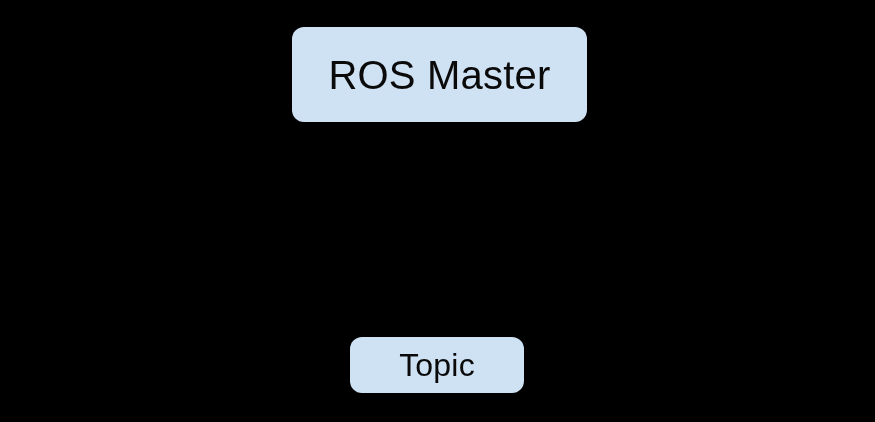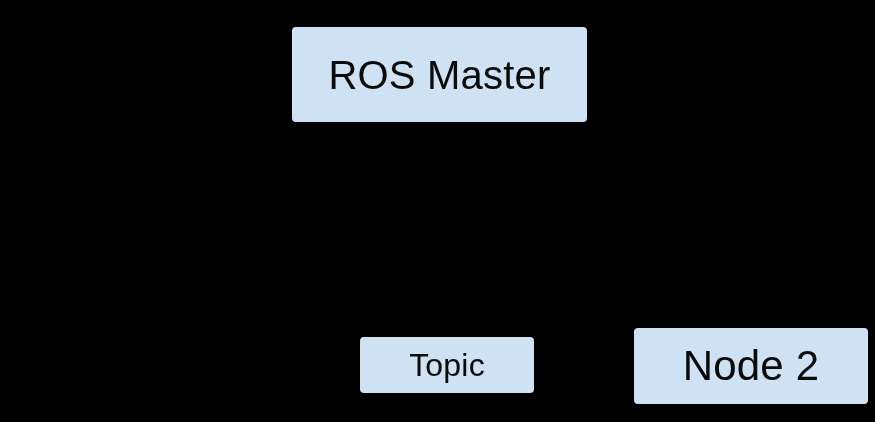--- a/index.html
+++ b/index.html
@@ -32,21 +32,21 @@
     pointer-events: none;
   }
 
   .node-box {
     position: absolute;
     box-sizing: border-box;
     display: flex;
     align-items: center;
     justify-content: center;
     background: #cfe2f3;
-    border-radius: 4px;
+    border-radius: 12px;
     color: #0a0a0a;
     line-height: 1;
     white-space: nowrap;
     user-select: none;
   }
 
   .node-box .node-label {
     display: block;
     font-weight: 400;
     letter-spacing: 0.2px;
@@ -64,21 +64,21 @@
 
   #box-node-1 {
     left: 8px;
     top: 328px;
     width: 239px;
     height: 76px;
   }
   #box-node-1 .node-label { font-size: 42px; }
 
   #box-topic {
-    left: 360px;
+    left: 350px;
     top: 337px;
     width: 174px;
     height: 56px;
   }
   #box-topic .node-label { font-size: 32px; }
 
   #box-node-2 {
     left: 634px;
     top: 328px;
     width: 234px;
@@ -100,17 +100,14 @@
 
   <div class="node-box" id="box-ros-master">
     <span class="node-label">ROS Master</span>
   </div>
 
 
   <div class="node-box" id="box-topic">
     <span class="node-label">Topic</span>
   </div>
 
-  <div class="node-box" id="box-node-2">
-    <span class="node-label">Node 2</span>
-  </div>
 
 </div>
 
 </body></html>

